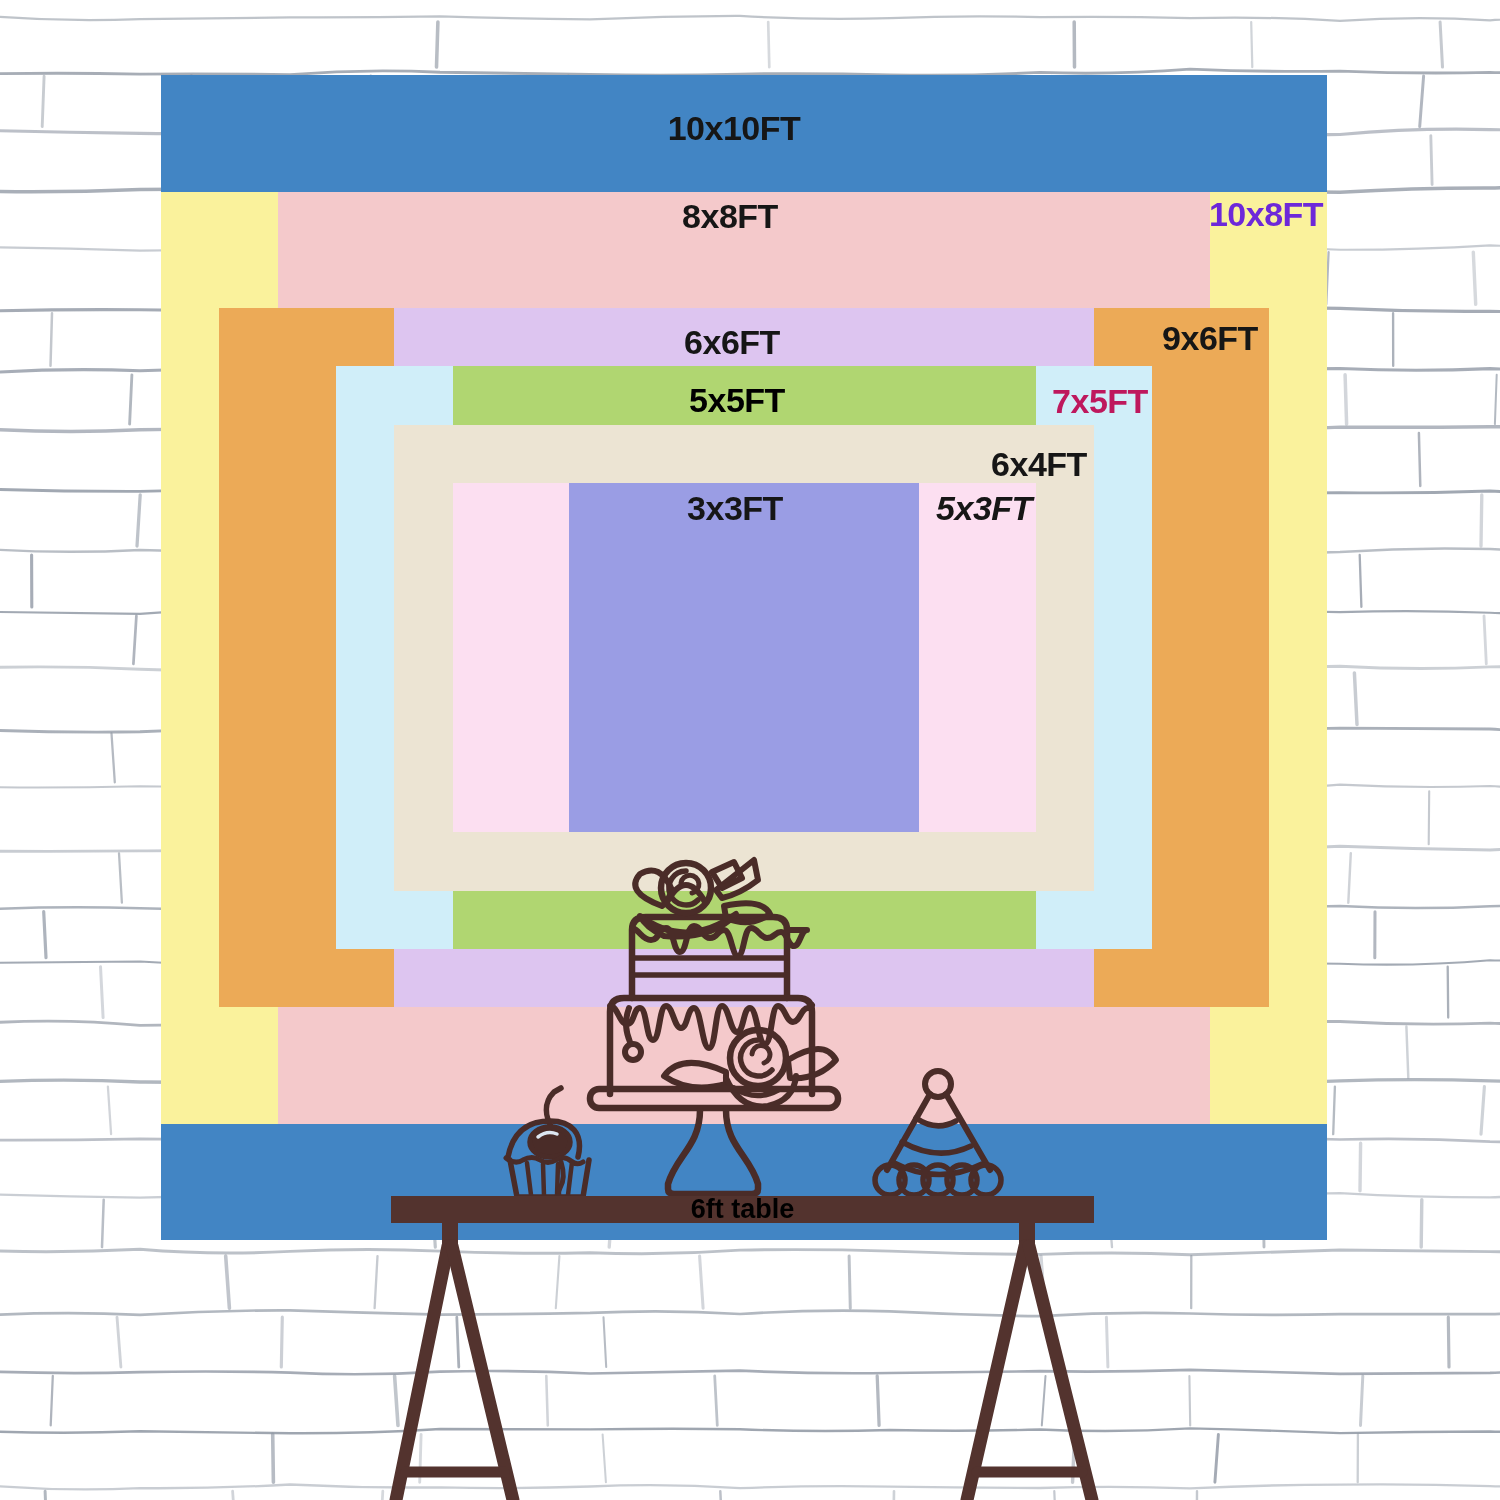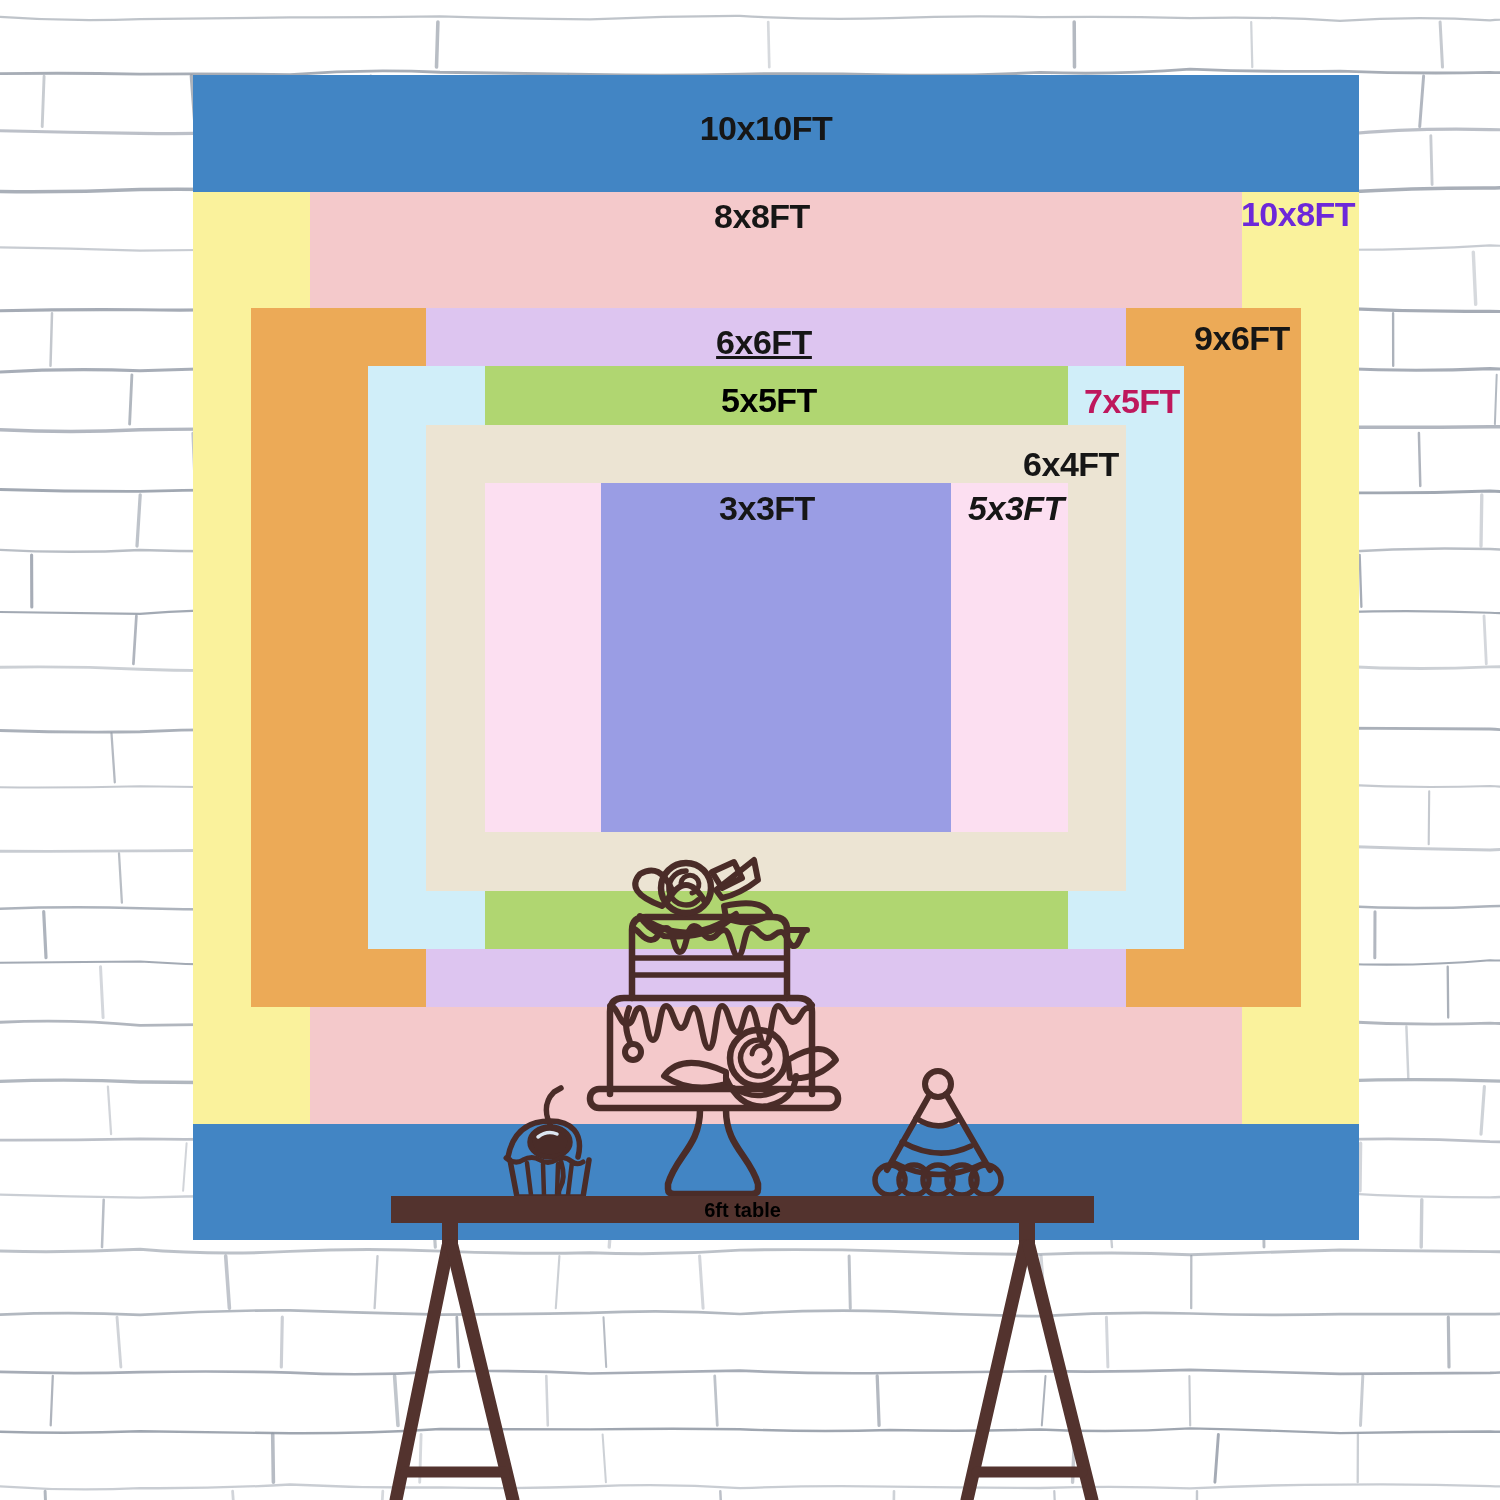--- a/index.html
+++ b/index.html
@@ -1,27 +1,27 @@
 <!DOCTYPE html>
 <html><head>
 <meta charset="utf-8">
 <style>
   html,body{margin:0;padding:0;background:#ffffff;}
   #stage{position:relative;width:1500px;height:1500px;overflow:hidden;
          font-family:"Liberation Sans",sans-serif;background:#ffffff;}
   #wall{position:absolute;left:0;top:0;}
-  #poster{position:absolute;left:161px;top:75px;width:1166px;height:1165px;margin-left:32px;}
+  #poster{position:absolute;left:161px;top:75px;width:1166px;height:1165px;}
   .layer{position:absolute;}
   .size-label{position:absolute;transform:translate(-50%,-50%);
       font-size:34px;font-weight:700;letter-spacing:-0.5px;color:#161616;
       white-space:nowrap;line-height:1;}
   #decor{position:absolute;left:0;top:0;}
   #table-bar{position:absolute;left:391px;top:1196px;width:703px;height:27px;
       display:flex;align-items:center;justify-content:center;}
-  #table-label{font-size:20px;font-weight:700;color:#000000;line-height:1;letter-spacing:0;}
+  #table-label{font-size:27px;font-weight:700;color:#000000;line-height:1;letter-spacing:0;}
   .stroke{fill:none;stroke-linecap:round;stroke-linejoin:round;}
 </style>
 </head>
 <body>
 
 <div id="stage">
 
   <svg id="wall" width="1500" height="1500" viewBox="0 0 1500 1500">
       <path d="M-10,16.2 Q65,22.3 140,19.2 Q215,18.2 290,17.4 Q365,17.7 440,16.4 Q515,18.5 590,19.4 Q665,15.8 740,15.9 Q815,20.4 890,18.1 Q965,15.3 1040,17.2 Q1115,16.1 1190,18.2 Q1265,16.2 1340,20.9 Q1415,15.7 1490,20.3 Q1565,15.2 1640,15.9" fill="none" stroke="#8e96a2" stroke-width="2.2474304482340814" stroke-opacity="0.56638048524037" stroke-linecap="round"></path>
       <path d="M437.9,22.0 L436.5,67.1" fill="none" stroke="#8e96a2" stroke-width="3.545583526045084" stroke-opacity="0.6309712898801081" stroke-linecap="round"></path>
@@ -222,21 +222,21 @@
       <div class="layer" style="left: 233.2px; top: 233px; width: 699.6px; height: 699px; background: rgb(221, 197, 240);"></div>
       <div class="layer" style="left: 174.9px; top: 291.25px; width: 816.2px; height: 582.5px; background: rgb(208, 238, 249);"></div>
       <div class="layer" style="left: 291.5px; top: 291.25px; width: 583px; height: 582.5px; background: rgb(176, 214, 113);"></div>
       <div class="layer" style="left: 233.2px; top: 349.5px; width: 699.6px; height: 466px; background: rgb(236, 228, 211);"></div>
       <div class="layer" style="left: 291.5px; top: 407.75px; width: 583px; height: 349.5px; background: rgb(252, 223, 241);"></div>
       <div class="layer" style="left: 408.1px; top: 407.75px; width: 349.8px; height: 349.5px; background: rgb(154, 157, 228);"></div>
       <span class="size-label" style="left: 573px; top: 53px; color: rgb(22, 22, 22);">10x10FT</span>
       <span class="size-label" style="left: 1105px; top: 139px; color: #6d28d9;">10x8FT</span>
       <span class="size-label" style="left: 569px; top: 141px; color: rgb(22, 22, 22);">8x8FT</span>
       <span class="size-label" style="left: 1049px; top: 263px; color: rgb(22, 22, 22);">9x6FT</span>
-      <span class="size-label" style="left: 571px; top: 267px; color: rgb(22, 22, 22); text-decoration: underline;">6x6FT</span>
+      <span class="size-label" style="left: 571px; top: 267px; color: rgb(22, 22, 22);">6x6FT</span>
       <span class="size-label" style="left: 939px; top: 326px; color: #be185d;">7x5FT</span>
       <span class="size-label" style="left: 576px; top: 325px; color: #000000;">5x5FT</span>
       <span class="size-label" style="left: 878px; top: 389px; color: rgb(22, 22, 22);">6x4FT</span>
       <span class="size-label" style="left: 823px; top: 433px; color: rgb(22, 22, 22); font-style: italic;">5x3FT</span>
       <span class="size-label" style="left: 574px; top: 433px; color: rgb(22, 22, 22);">3x3FT</span>
     </div>
 
   <svg id="decor" width="1500" height="1500" viewBox="0 0 1500 1500">
 
     <g class="stroke" stroke="#53332e">

